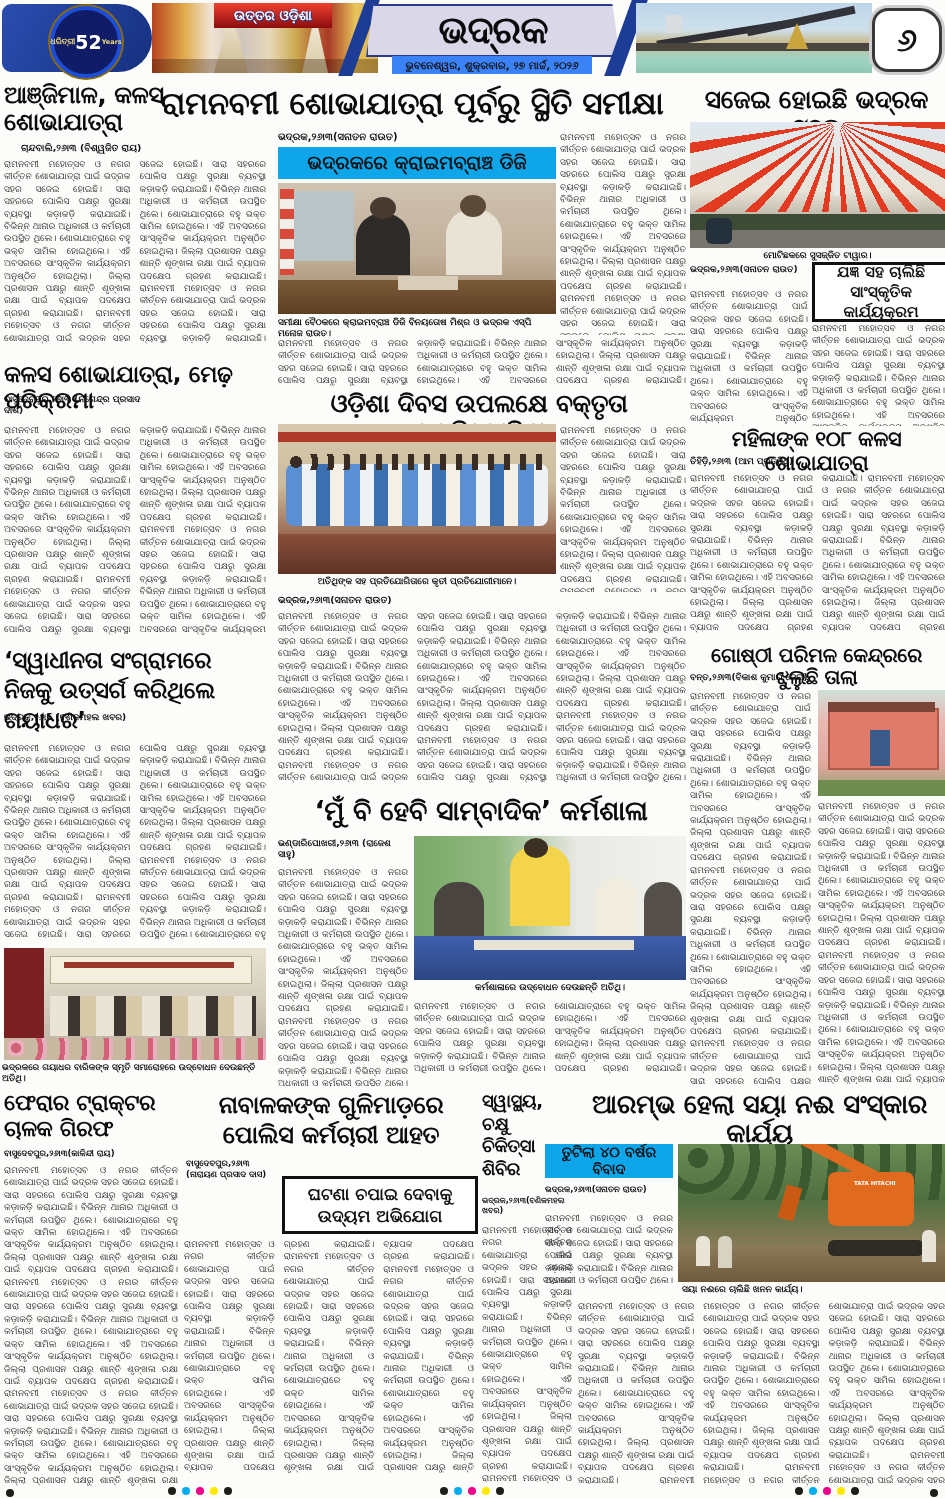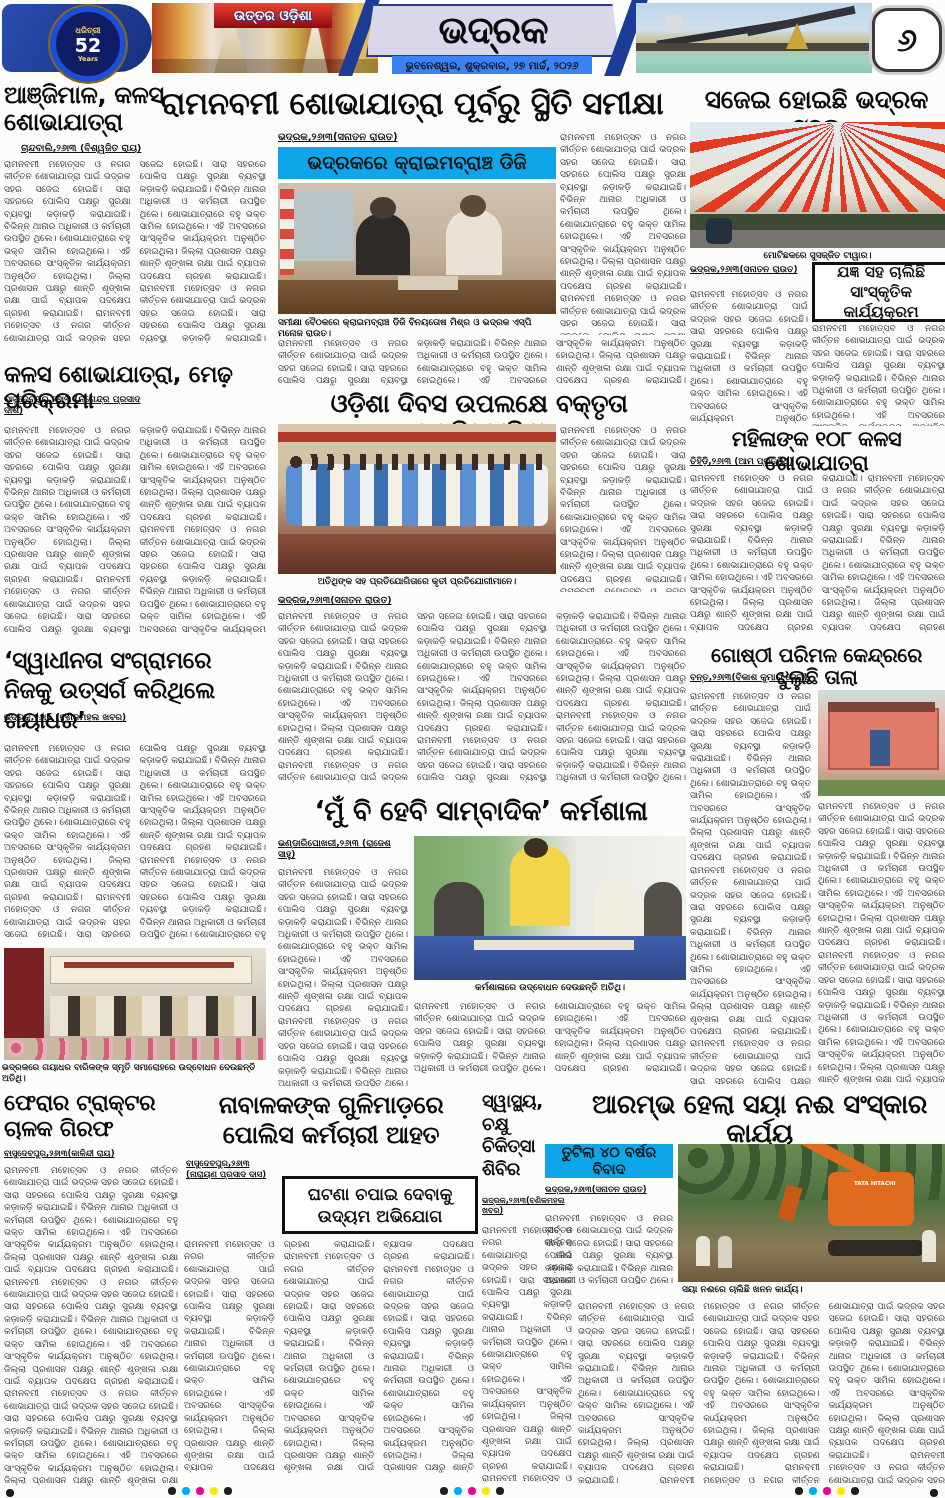--- a/index.html
+++ b/index.html
@@ -1,41 +1,41 @@
 <!DOCTYPE html>
 <html><head>
 <meta charset="utf-8">
 <style>
   html,body{margin:0;padding:0;background:#9a9a9a;}
   #page{position:relative;width:945px;height:1498px;background:#fcfcfa;
         font-family:"DejaVu Sans","Liberation Sans",sans-serif;color:#111;overflow:hidden;}
   .abs{position:absolute;}
   .hl{font-weight:bold;color:#0b0b0b;letter-spacing:-0.4px;line-height:1.12;}
   .ctr{text-align:center;}
-  .bl{font-weight:bold;font-size:9.5px;line-height:1.25;color:#101010;text-decoration:underline;}
+  .bl{font-weight:bold;font-size:9.5px;line-height:1.25;color:#101010;}
   .body{font-size:9px;line-height:1.38;text-align:justify;overflow:hidden;color:#1d1d1d;word-break:break-word;}
   .col2{column-count:2;column-gap:9px;}
   .col3{column-count:3;column-gap:9px;}
   .cap{font-weight:bold;font-size:9.5px;line-height:1.2;color:#101010;}
   .graybox{background:#0ea5e9;font-weight:bold;display:flex;align-items:center;justify-content:center;text-align:center;line-height:1.15;}
   .blackbox{border:3px solid #101010;background:#fff;font-weight:bold;display:flex;align-items:center;justify-content:center;text-align:center;line-height:1.3;}
   .ph{position:absolute;overflow:hidden;}
   .ph i{position:absolute;display:block;}
   .reggroup{position:absolute;display:flex;gap:6px;}
   .dot{width:8px;height:8px;border-radius:50%;display:inline-block;}
   .stripe{position:absolute;background:#1c3c96;transform:skewX(-20deg);}
 </style>
 </head>
 <body>
 
 <div id="page">
 
   <div class="abs" style="left:0;top:0;width:945px;height:76px;">
     <div class="abs" style="left:2px;top:4px;width:150px;height:68px;background:linear-gradient(120deg,#2a4db0,#16307e);border-radius:16px 60px 60px 16px;"></div>
-    <div class="abs" style="left:50px;top:6px;width:64px;height:64px;border-radius:50%;background:#101d66;border:6px solid #1d4ed8;box-shadow:0 0 0 2px #8a6a10;display:flex;flex-direction:column;align-items:center;justify-content:center;">
+    <div class="abs" style="left:50px;top:6px;width:64px;height:64px;border-radius:50%;background:#101d66;border:4px solid #1d4ed8;box-shadow:0 0 0 2px #8a6a10;display:flex;flex-direction:row;align-items:center;justify-content:center;">
       <span style="color:#f3d97c;font-size:8px;font-weight:bold;">ଧରିତ୍ରୀ</span>
       <span style="color:#fff;font-size:19px;font-weight:bold;line-height:1;">52</span>
       <span style="color:#f3d97c;font-size:6.5px;font-weight:bold;">Years</span>
     </div>
     <div class="ph" style="left:152px;top:3px;width:226px;height:70px;background:linear-gradient(90deg,#b8431f 0%,#e0a94a 14%,#efe3d2 26%,#cfc6bd 40%,#e8d8b8 52%,#caa94e 64%,#a93a26 78%,#e8c35a 90%,#d9b34e 100%);">
       <i style="left:62px;top:8px;width:34px;height:62px;background:linear-gradient(#f2ead9,#cbb98f);clip-path:polygon(50% 0,100% 100%,0 100%);"></i>
       <i style="left:150px;top:10px;width:26px;height:60px;background:linear-gradient(#f5f0e4,#d8c9a0);clip-path:polygon(50% 0,100% 100%,0 100%);"></i>
       <i style="left:0;bottom:0;width:226px;height:14px;background:rgba(60,30,10,.35);"></i>
     </div>
     <div class="abs ctr" style="left:214px;top:3px;width:118px;height:25px;background:linear-gradient(#ef4130,#8d0c0c);display:flex;align-items:center;justify-content:center;">

